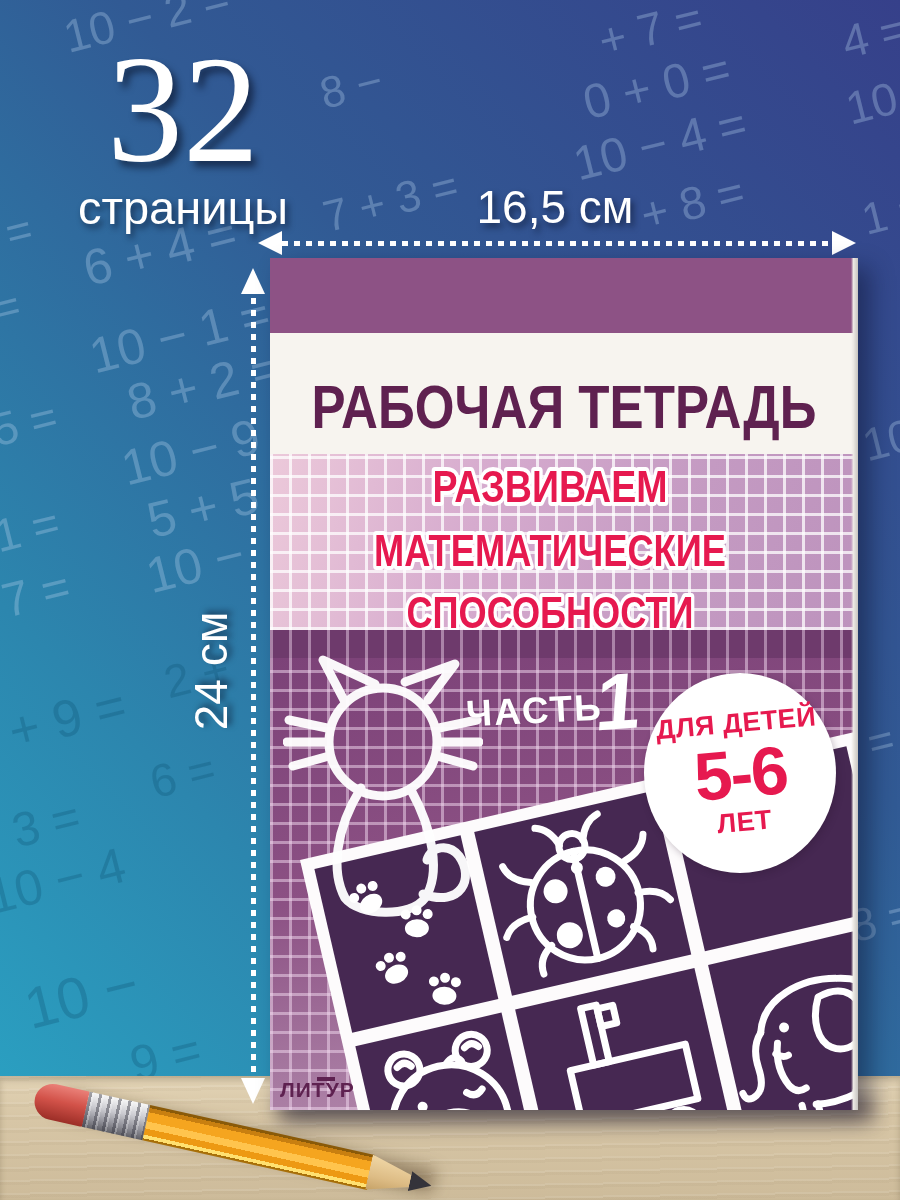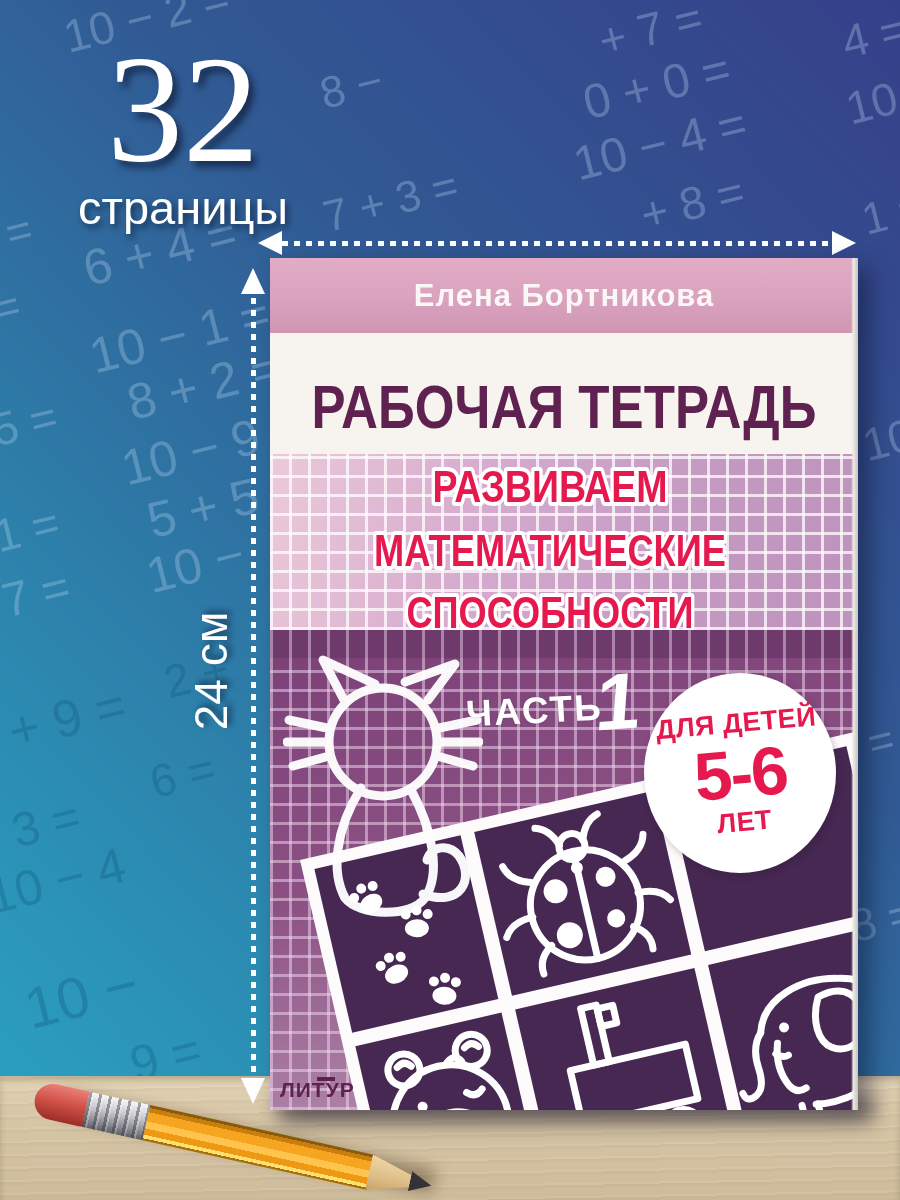--- a/index.html
+++ b/index.html
@@ -154,34 +154,32 @@
     </div>
 
   <div class="desk"></div>
   <div class="book-shadow"></div>
 
   <div class="pages-block">
     <div class="pages-count">32</div>
     <div class="pages-word">страницы</div>
   </div>
 
+  <div class="dim-label w-label">16,5 см</div>
   <div class="h-dim-line"></div>
   <div class="arr arr-left"></div>
   <div class="arr arr-right"></div>
 
   <div class="dim-label h-label">24 см</div>
   <div class="v-dim-line"></div>
   <div class="arr arr-up"></div>
   <div class="arr arr-down"></div>
 
   <div class="book">
 
-    <div class="band-author">
-      <span>Елена Бортникова</span>
-    </div>
 
     <div class="band-series"></div>
     <svg class="svg-text-block series-svg" viewBox="0 0 588 121">
       <text x="294" y="95" text-anchor="middle" font-family="Liberation Sans, sans-serif" font-size="62" font-weight="bold" fill="#5f2150" textLength="505" lengthAdjust="spacingAndGlyphs">РАБОЧАЯ ТЕТРАДЬ</text>
     </svg>
 
     <div class="grid-light"></div>
     <svg class="svg-text-block title-svg" viewBox="0 0 588 176">
       <g font-family="Liberation Sans, sans-serif" font-weight="bold" fill="#e6194f" stroke="#ffffff" stroke-width="8" paint-order="stroke" stroke-linejoin="round" text-anchor="middle">
         <text x="280" y="48" font-size="45" textLength="235" lengthAdjust="spacingAndGlyphs">РАЗВИВАЕМ</text>

